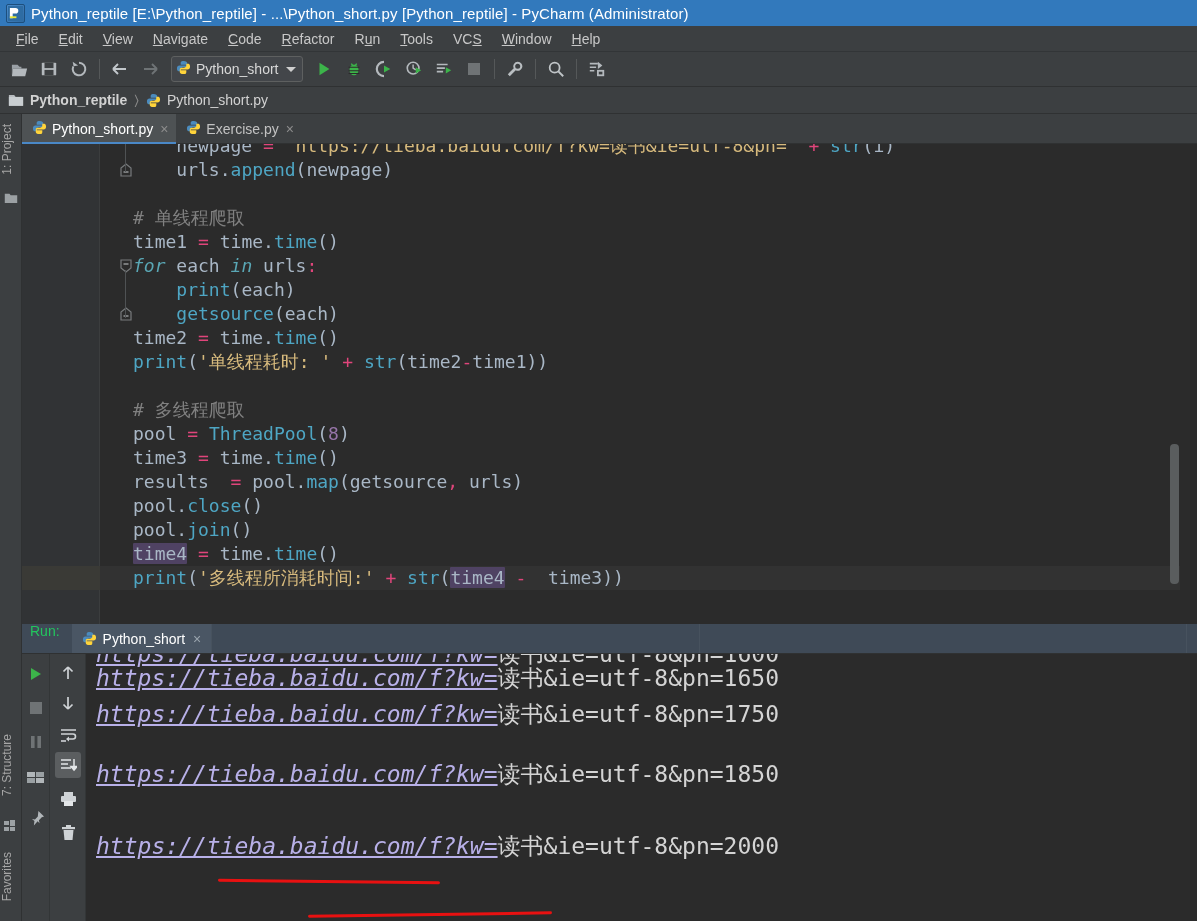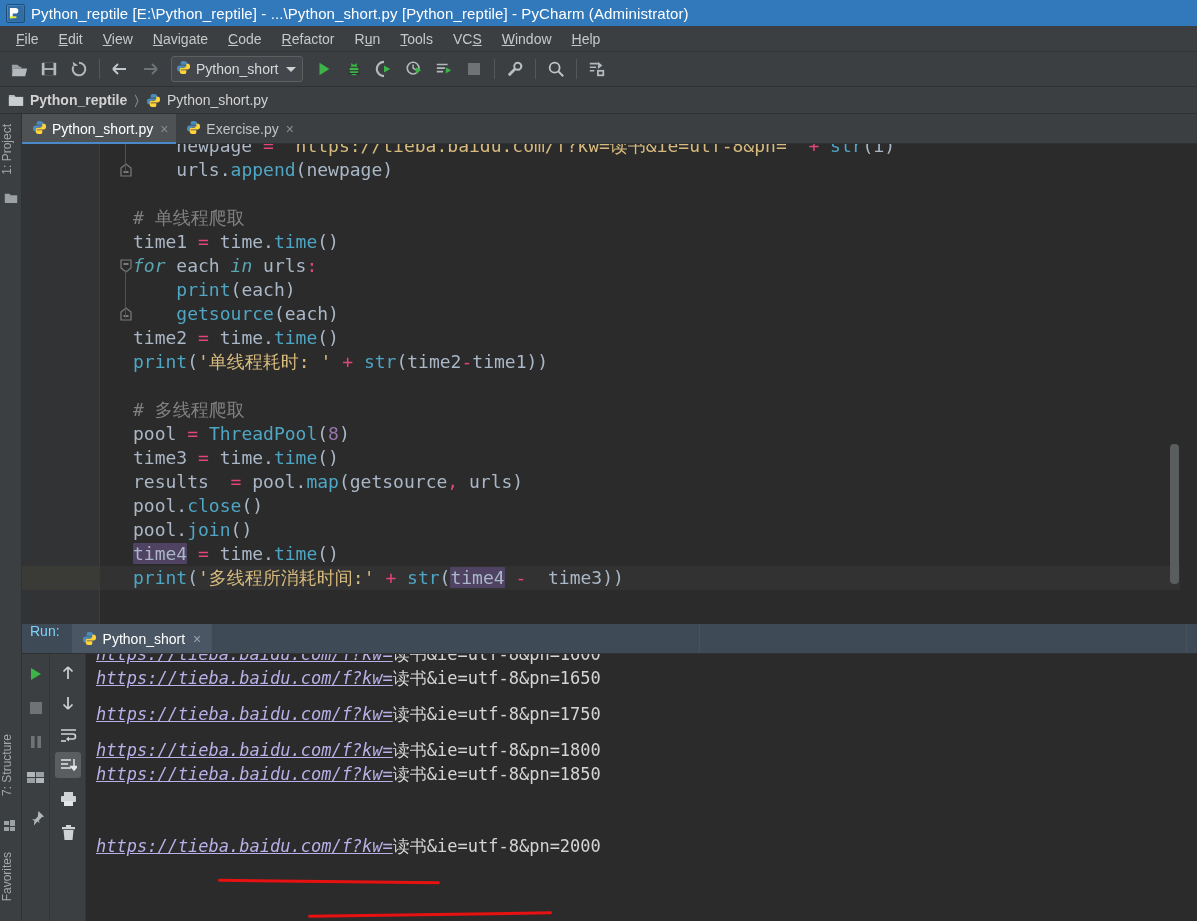--- a/index.html
+++ b/index.html
@@ -120,21 +120,21 @@
   .s-cmt{color:#808080;margin-top:31px;}
   .hl-ident{background:#4f4263;border-radius:1px;}
 
   
   .runwin{position:absolute;left:22px;top:624px;right:0;bottom:0;background:#3c3f41;}
   .runhdr{
     height:30px;background:#3f4a57;display:flex;align-items:stretch;
     border-bottom:1px solid #2f3132;box-sizing:border-box;
   }
   .runhdr .lbl{
-    display:flex;align-items:center;padding:0 12px 16px 8px;font-size:14px;color:#7dd3fc;
+    display:flex;align-items:center;padding:0 12px 16px 8px;font-size:14px;color:#22c55e;
   }
   .runhdr .rtab{
     display:flex;align-items:center;padding:0 10px;background:#4a5664;font-size:14px;color:#ffffff;
   }
   .runhdr .rtab .x{margin-left:8px;color:#9aa4ae;}
   .runhdr .filler{flex:1;display:flex;}
   .runhdr .fcell{flex:1;border-left:1px solid #47525e;}
 
   .runbody{position:absolute;left:0;top:30px;right:0;bottom:0;background:#2b2b2b;}
   .runrail{
@@ -143,21 +143,21 @@
   }
   .runrail2{
     position:absolute;left:28px;top:0;width:36px;bottom:0;background:#3c3f41;
     border-right:1px solid #333637;box-sizing:border-box;
   }
   .ric{position:absolute;width:24px;height:24px;left:2px;display:flex;align-items:center;justify-content:center;}
   .ric2{position:absolute;width:26px;height:26px;left:5px;display:flex;align-items:center;justify-content:center;border-radius:3px;}
   .ric2.sel{background:#5b5e60;}
   .console{
     position:absolute;left:64px;top:0;right:0;bottom:0;background:#2b2b2b;overflow:hidden;
-    font-family:"DejaVu Sans Mono","Liberation Mono",monospace;font-size:17px;line-height:24px;
+    font-family:"DejaVu Sans Mono","Liberation Mono",monospace;font-size:23px;line-height:24px;
   }
   .coline{position:absolute;left:10px;white-space:pre;}
   .link{color:#b8b0e8;font-style:italic;text-decoration:underline;}
   .cout{color:#d4d4d4;}
   .redline{position:absolute;background:#e81111;border-radius:2px;}
 
   
   .lane{position:absolute;right:0;top:0;width:12px;height:100%;}
   .scrollthumb{position:absolute;right:1px;width:9px;background:#5a5d5e;border-radius:4px;}
 </style>
@@ -501,21 +501,20 @@
               <rect x="5" y="0" width="5" height="2" fill="#cfd3d6"></rect>
               <path d="M2.5 5h10l-1 10h-8z" fill="#cfd3d6"></path>
             </svg>
         </div>
       </div>
 
       <div class="console" id="console-out">
           <div class="coline" style="top: -12px;"><span class="link">https://tieba.baidu.com/f?kw=</span><span class="cout">读书&amp;ie=utf-8&amp;pn=1600</span></div>
           <div class="coline" style="top: 12px;"><span class="link">https://tieba.baidu.com/f?kw=</span><span class="cout">读书&amp;ie=utf-8&amp;pn=1650</span></div>
           <div class="coline" style="top: 48px;"><span class="link">https://tieba.baidu.com/f?kw=</span><span class="cout">读书&amp;ie=utf-8&amp;pn=1750</span></div>
-          <div class="coline" style="top: 84px;"><span class="link">https://tieba.baidu.com/f?kw=</span><span class="cout">读书&amp;ie=utf-8&amp;pn=1800</span></div>
           <div class="coline" style="top: 108px;"><span class="link">https://tieba.baidu.com/f?kw=</span><span class="cout">读书&amp;ie=utf-8&amp;pn=1850</span></div>
           <div class="coline" style="top: 180px;"><span class="link">https://tieba.baidu.com/f?kw=</span><span class="cout">读书&amp;ie=utf-8&amp;pn=2000</span></div>
           <div class="redline" style="left: 132px; top: 226px; width: 222px; height: 3px; background: rgb(232, 17, 17); transform: rotate(0.6deg);"></div>
           <div class="redline" style="left: 222px; top: 259px; width: 244px; height: 3px; background: rgb(232, 17, 17); transform: rotate(-0.8deg);"></div>
         </div>
     </div>
   </div>
 </div>
 
 </body></html>

